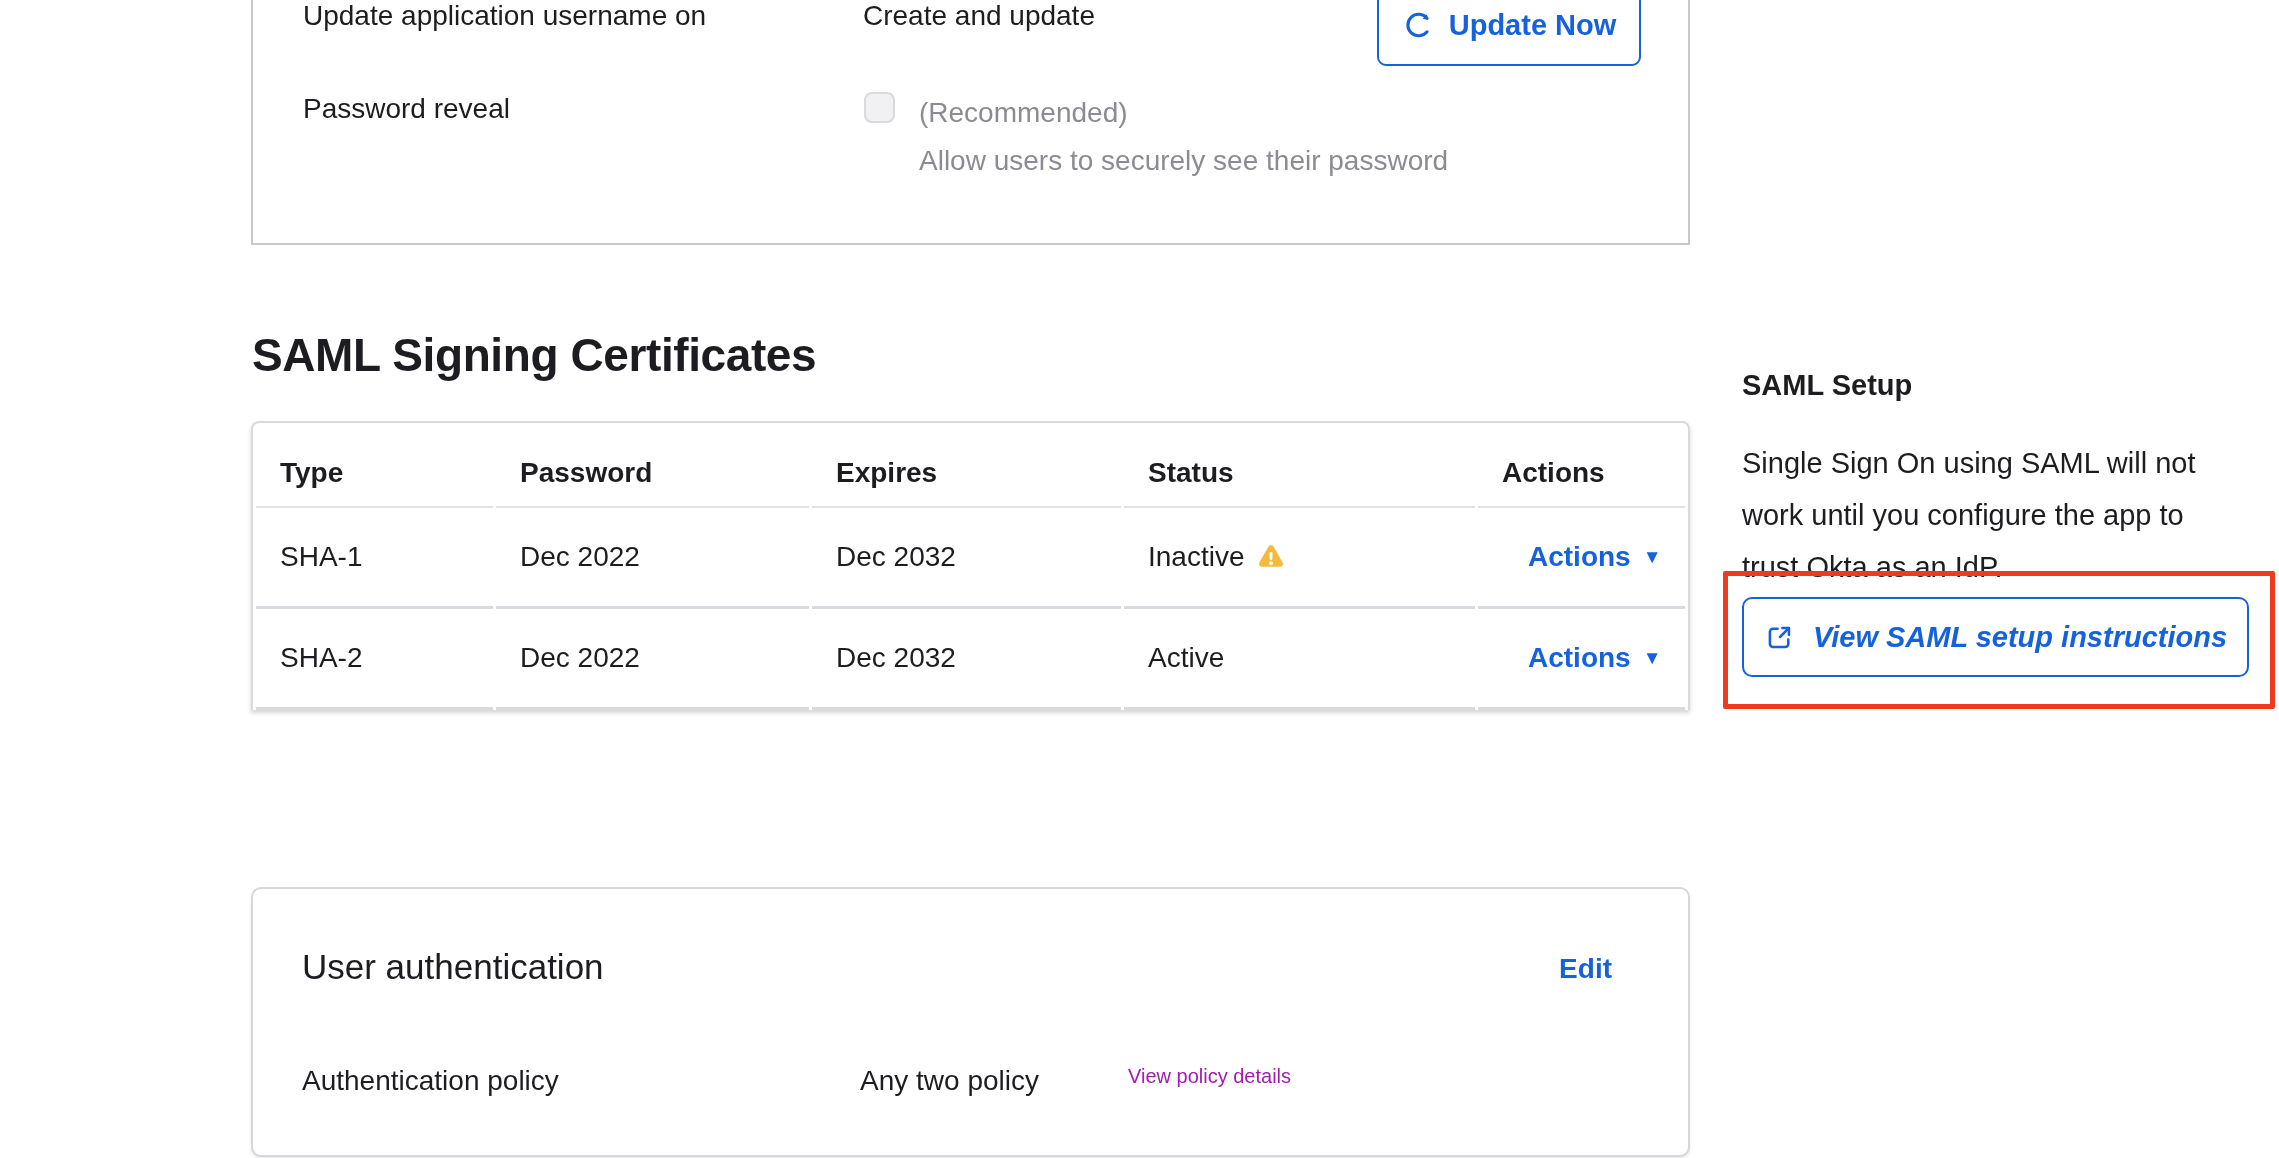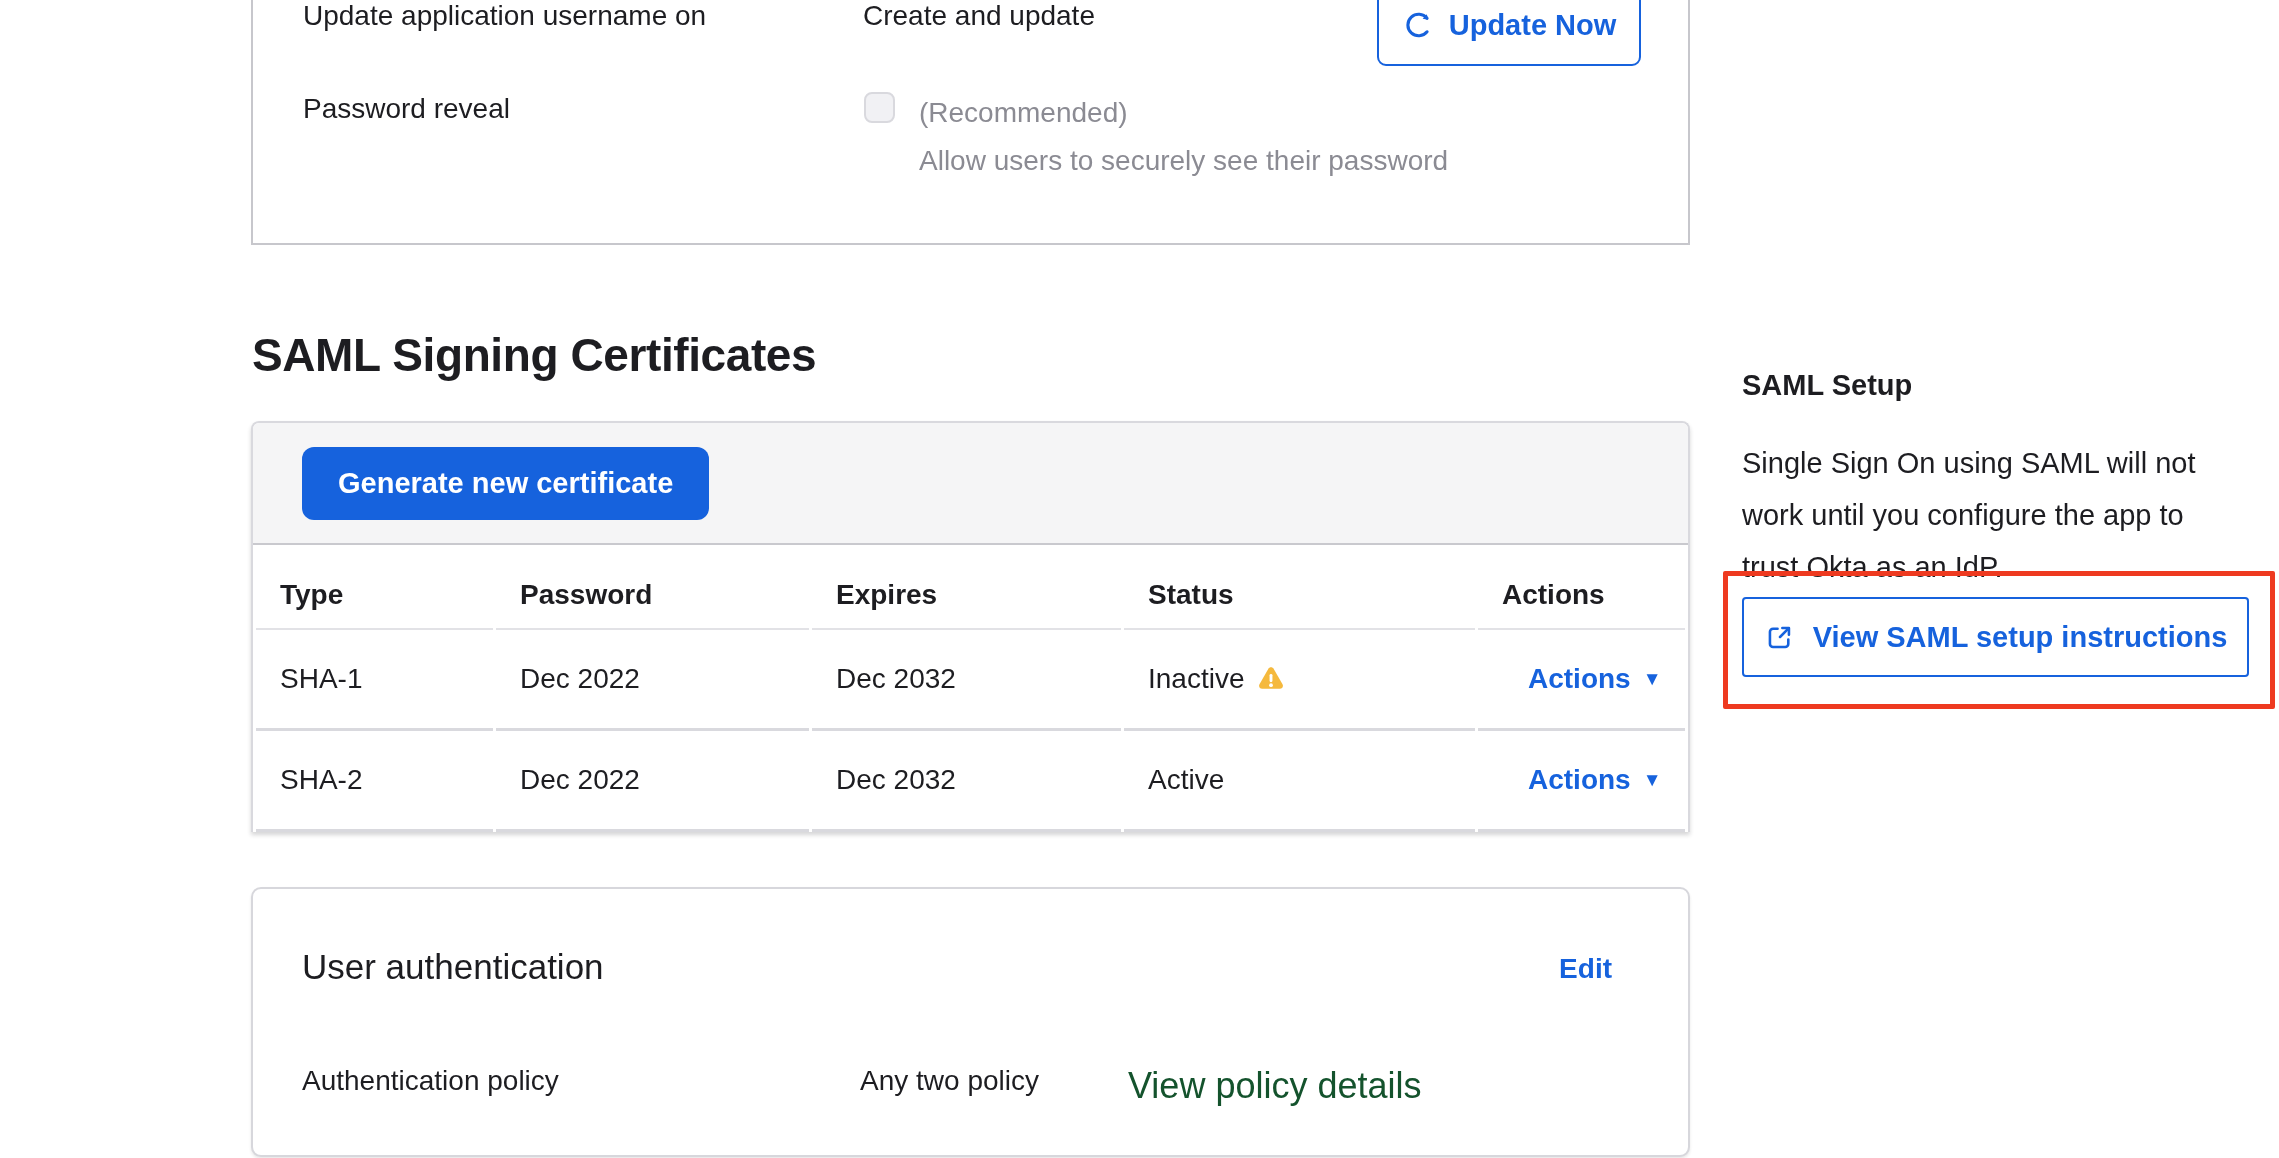--- a/index.html
+++ b/index.html
@@ -77,32 +77,32 @@
     box-shadow:0 2px 3px rgba(29,29,33,0.10);
   }
   .ua-title { position:absolute; left:49px; top:58px; font-size:35px; font-weight:normal; }
   .edit-link {
     position:absolute; right:76px; top:64px; font-size:28px; font-weight:bold;
     color:#1662dd; text-decoration:none; cursor:pointer;
   }
   .ua-policy-label { position:absolute; left:49px; top:176px; font-size:28px; }
   .ua-policy-value { position:absolute; left:607px; top:176px; font-size:28px; }
   .ua-policy-link {
-    position:absolute; left:875px; top:176px; font-size:36px;
-    color:#14532d; text-decoration:none; cursor:pointer;
+    position:absolute; left:875px; top:176px; font-size:20px;
+    color:#a21caf; text-decoration:none; cursor:pointer;
   }
 
   
   .sb-title { position:absolute; left:1742px; top:369px; font-size:29px; font-weight:bold; }
   .sb-desc { position:absolute; left:1742px; top:437px; font-size:29px; color:#1d1d21; }
   .sb-desc div { height:52px; line-height:52px; }
   .saml-setup-btn {
     position:absolute; left:1742px; top:597px; width:507px; height:80px;
-    background:#fff; border:2.5px solid #1662dd; border-radius:4px; box-sizing:border-box;
-    display:flex; align-items:center; justify-content:center; gap:18px; cursor:pointer;
+    background:#fff; border:2.5px solid #1662dd; border-radius:10px; box-sizing:border-box;
+    display:flex; align-items:center; justify-content:center; gap:18px; cursor:pointer;font-style:italic;
   }
   .saml-setup-btn .btn-label { color:#1662dd; font-weight:bold; font-size:29px; }
   .annotation-rect {
     position:absolute; left:1723px; top:571px; width:552px; height:138px;
     border:5px solid #ee3a20; border-radius:2px; box-sizing:border-box; pointer-events:none;
   }
   .icon { display:inline-flex; flex:none; }
 </style>
 </head>
 <body>
@@ -127,23 +127,20 @@
     <div class="checkbox"></div>
     <div class="cb-label">
         <div>(Recommended)</div>
         <div>Allow users to securely see their password</div>
       </div>
   </div>
 
   <h1 class="page-title">SAML Signing Certificates</h1>
 
   <div class="cert-panel">
-    <div class="cert-gray">
-      <button class="generate-btn">Generate new certificate</button>
-    </div>
     <table class="cert-table">
       <colgroup>
         <col style="width:237px">
           <col style="width:313px">
           <col style="width:309px">
           <col style="width:351px">
           <col>
       </colgroup>
       <thead>
         <tr>

